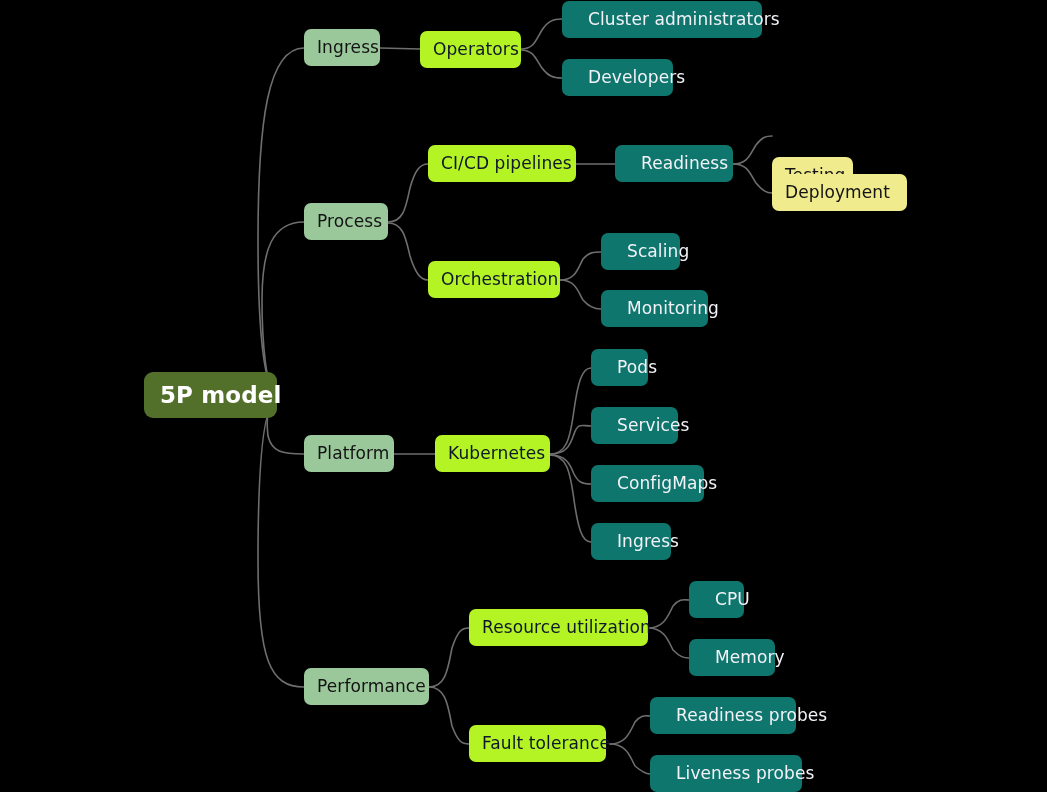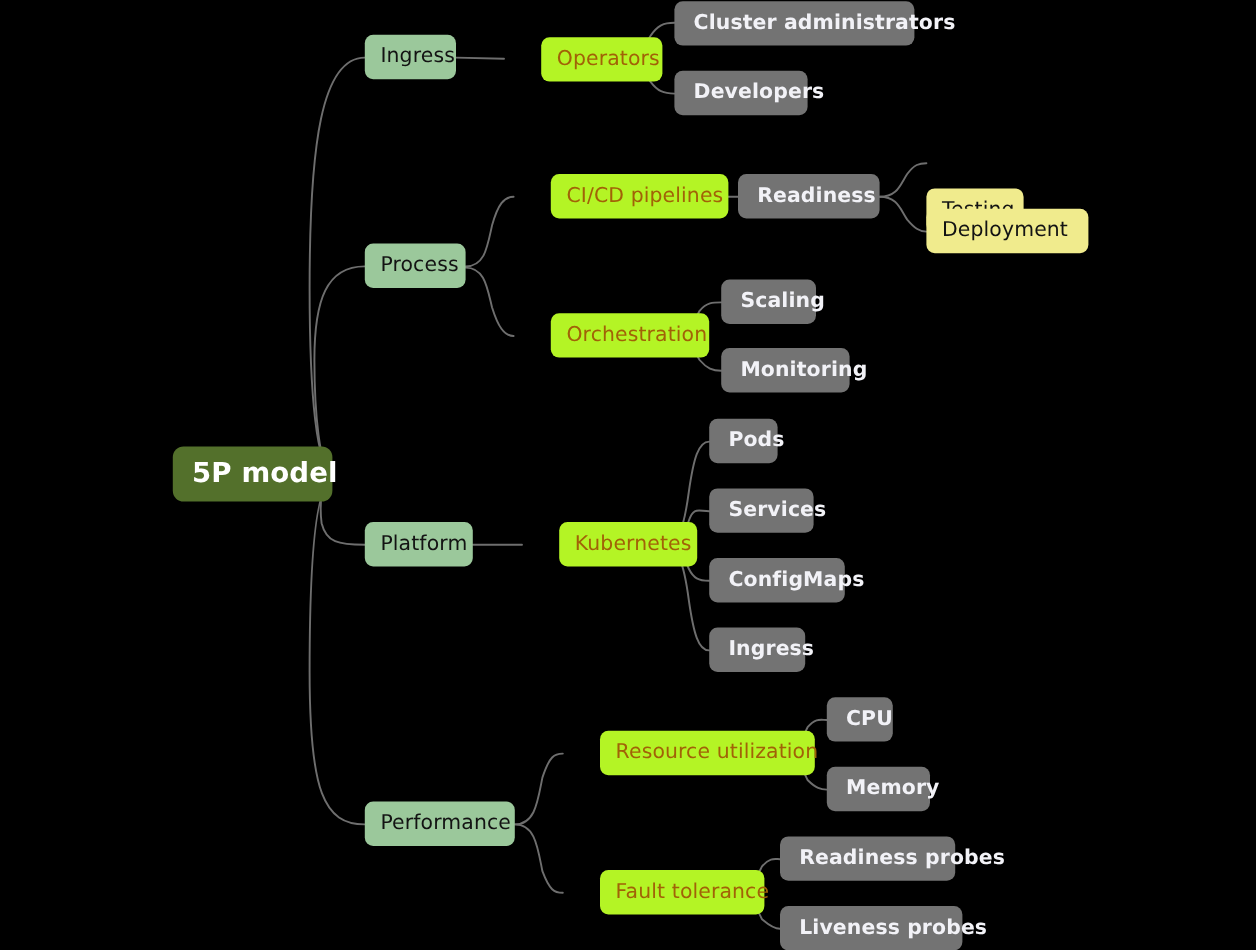--- a/index.html
+++ b/index.html
@@ -48,32 +48,30 @@
   
   .lvl-1 {
     background: #9bc89b;
     color: #131313;
     font-size: 17px;
     padding: 0 13px;
   }
   
   .lvl-2 {
     background: #b4f425;
-    color: #a16207;
+    color: #0f172a;
     font-size: 17px;
     padding: 0 13px;
-    margin-left: 31px;
   }
   
   .lvl-3 {
-    background: #737373;
+    background: #0f766e;
     color: #f2f2f7;
     font-size: 17px;
-    padding: 0 16px;
-    font-weight: bold;
+    padding: 0 26px;
   }
   
   .lvl-4 {
     background: #f0eb8d;
     color: #131313;
     font-size: 17px;
     padding: 0 13px;
   }
 </style>
 </head>

